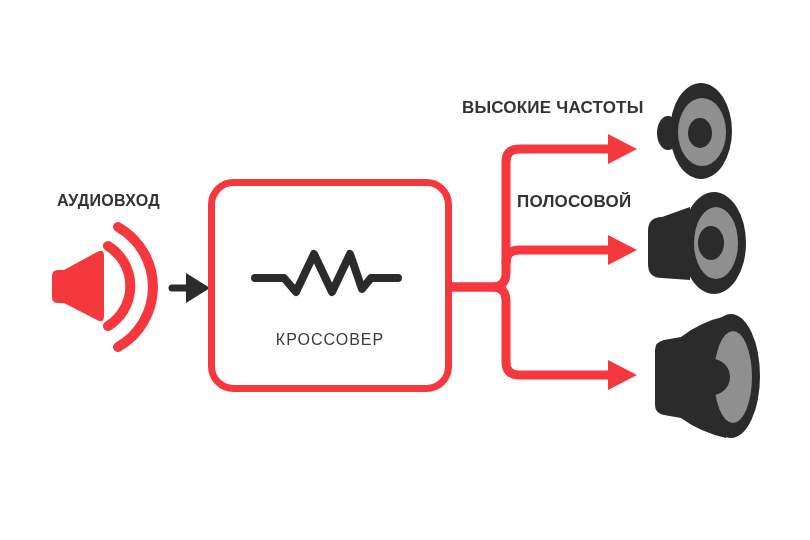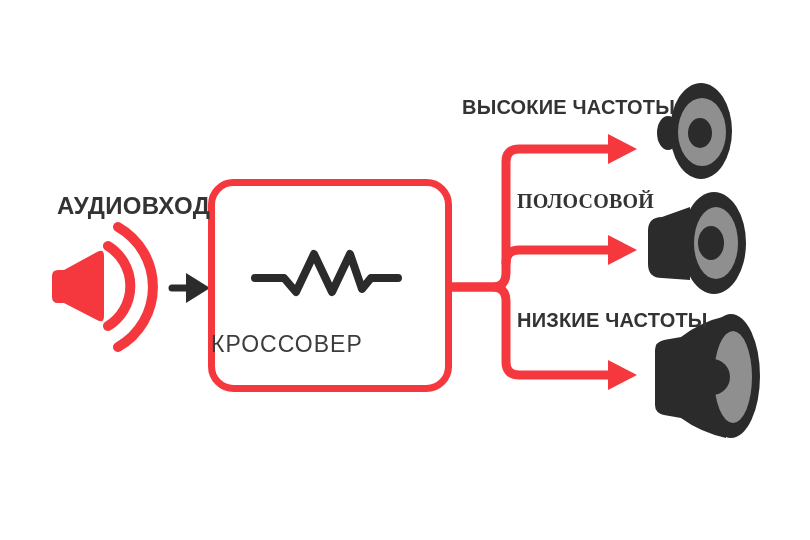--- a/index.html
+++ b/index.html
@@ -8,26 +8,26 @@
     font-family:"Liberation Sans","DejaVu Sans",sans-serif;
   }
   .art{position:absolute;left:0;top:0;width:810px;height:540px;display:block;}
   .red-fill{fill:var(--red,#f5383e);}
   .red-stroke{stroke:var(--red,#f5383e);fill:none;stroke-linecap:round;stroke-linejoin:round;}
   .dark-fill{fill:var(--dark,#2b2b2b);}
   .dark-stroke{stroke:var(--dark,#2b2b2b);fill:none;stroke-linecap:round;stroke-linejoin:round;}
   .gray-fill{fill:var(--gray,#8f8f8f);}
   .box-rect{fill:#ffffff;stroke:var(--red,#f5383e);stroke-width:7;}
   .label{position:absolute;color:var(--text,#333333);z-index:2;}
-  .caps{font-weight:600;font-size:20px;line-height:21px;letter-spacing:0.2px;}
-  .input-label{left:57px;top:192px;font-weight:600;font-size:24px;letter-spacing:0.3px;}
-  .crossover-label{left:211px;top:331px;width:238px;
-    font-weight:400;font-size:23px;letter-spacing:1px;color:#3c3c3c;}
+  .caps{font-weight:600;font-size:17px;line-height:21px;letter-spacing:0.2px;}
+  .input-label{left:57px;top:192px;font-weight:600;font-size:16px;letter-spacing:0.3px;}
+  .crossover-label{left:211px;top:331px;width:238px;text-align:center;
+    font-weight:400;font-size:16px;letter-spacing:1px;color:#3c3c3c;}
   .out-high{left:462px;top:97px;}
-  .out-band{left:517px;top:191px;font-family:Liberation Serif, serif;}
+  .out-band{left:517px;top:191px;}
   .out-low{left:517px;top:310px;}
   .line2{display:block;}
 </style>
 </head>
 <body>
 
 <div class="canvas">
 
   <svg class="art" viewBox="0 0 810 540" xmlns="http://www.w3.org/2000/svg">
 
@@ -87,16 +87,15 @@
 
   <div class="label caps out-high">
     <span>ВЫСОКИЕ ЧАСТОТЫ</span>
   </div>
 
   <div class="label caps out-band">
     <span>ПОЛОСОВОЙ</span>
   </div>
 
   <div class="label caps out-low">
-    <span>НИЗКИЕ ЧАСТОТЫ</span>
   </div>
 
 </div>
 
 </body></html>

